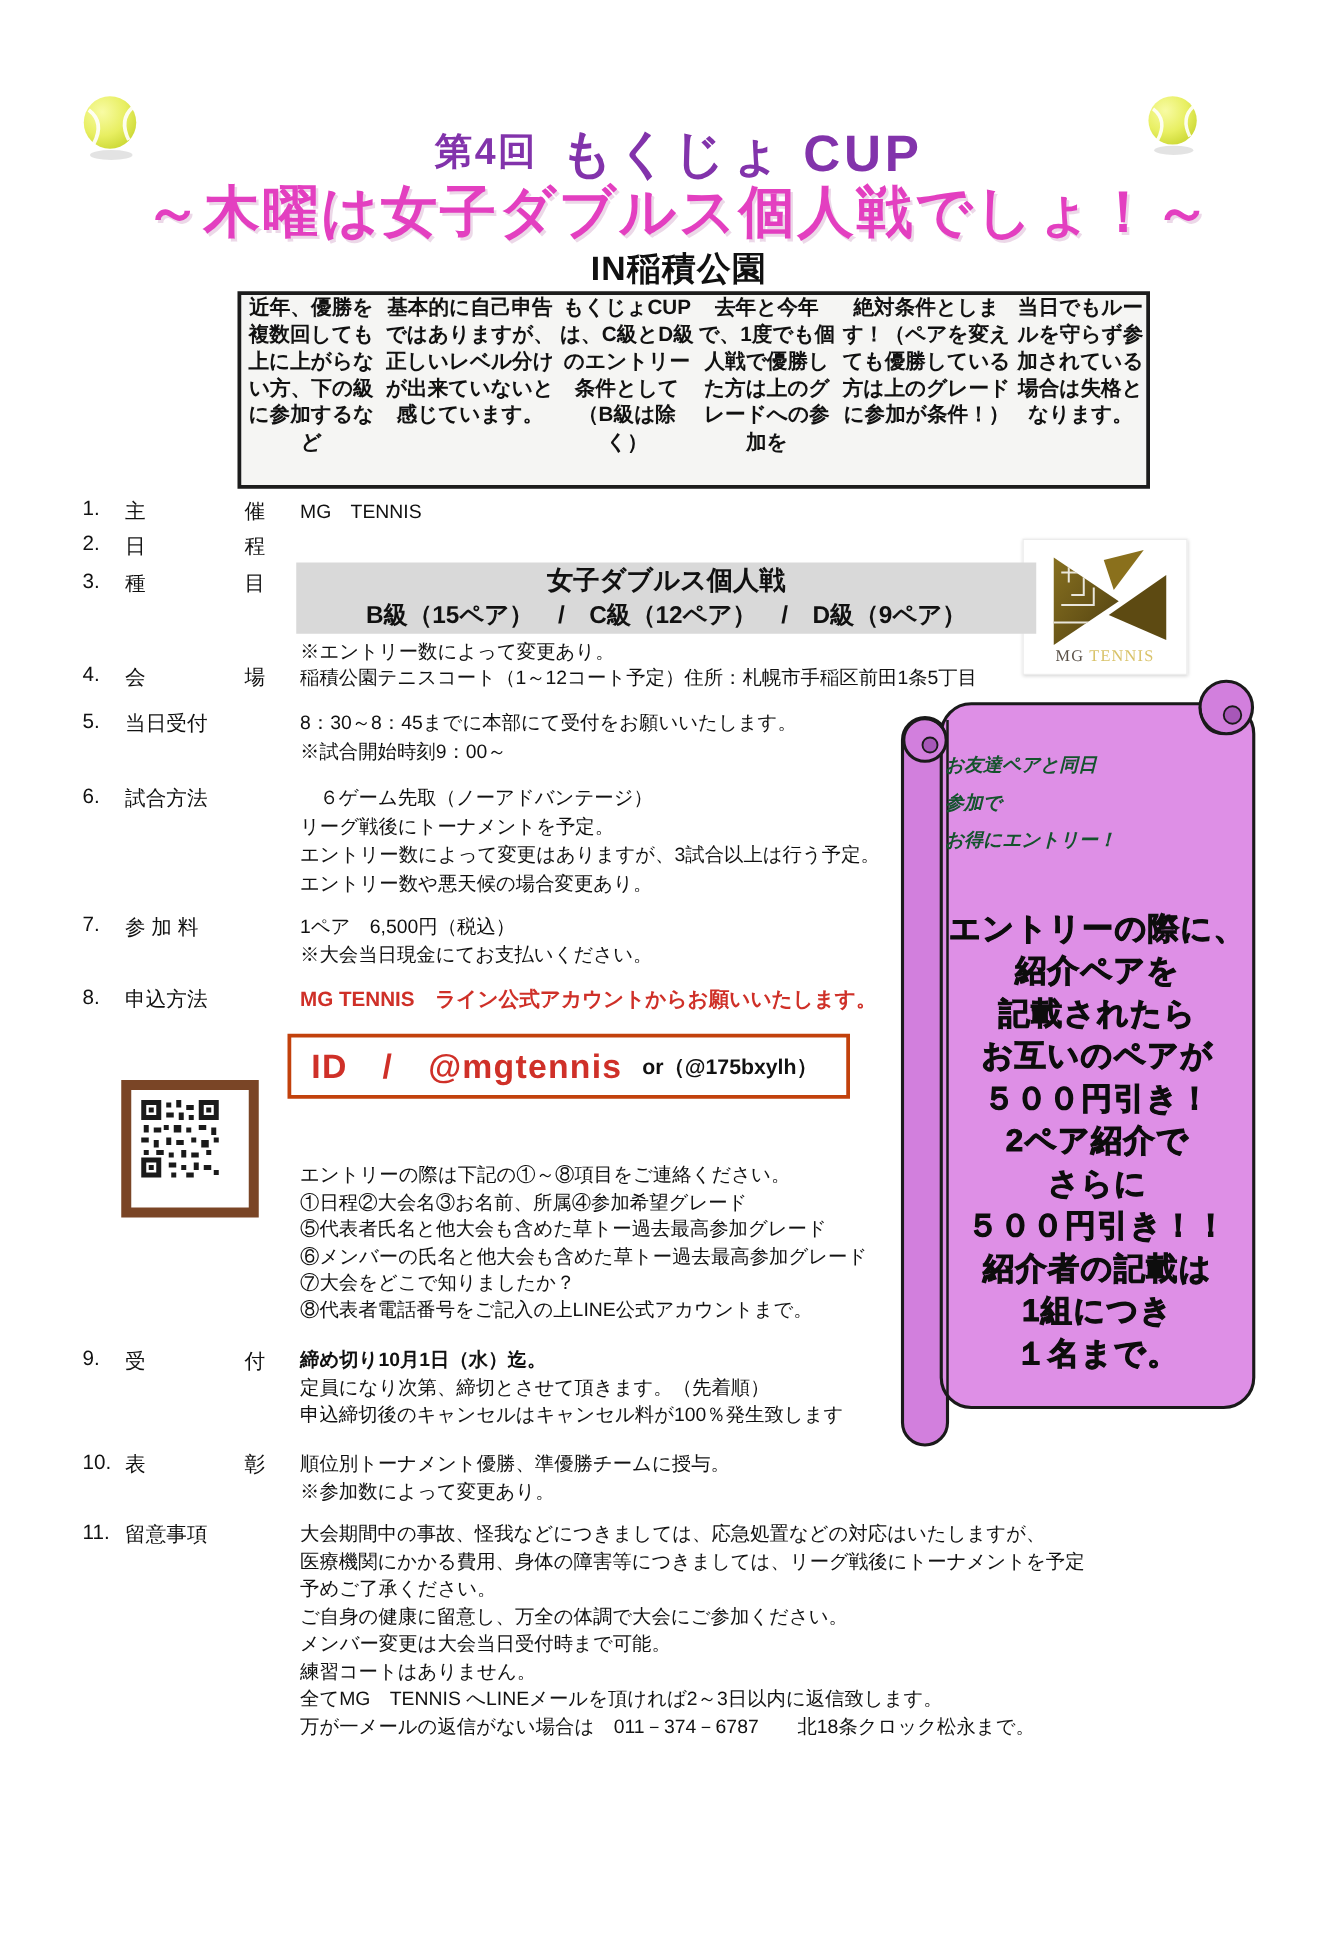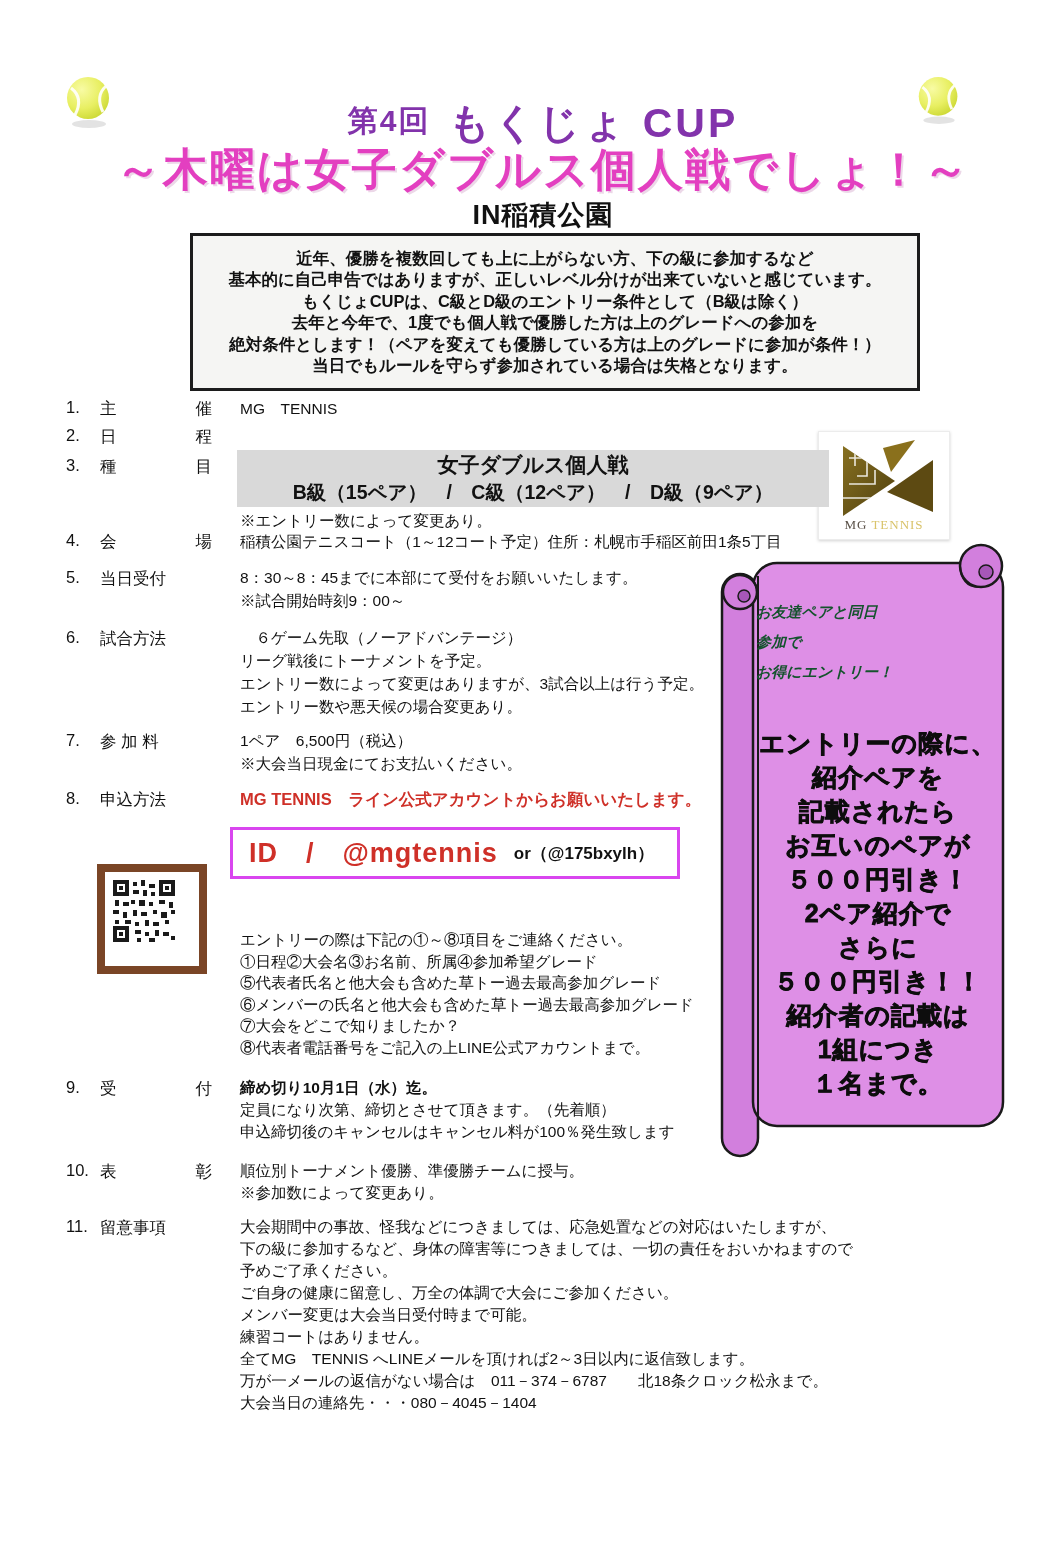--- a/index.html
+++ b/index.html
@@ -6,35 +6,35 @@
   body{font-family:"Liberation Sans",sans-serif;}
   #page{position:relative;width:1058px;height:1546px;background:#ffffff;overflow:hidden;padding-left:28px;}
   .abs{position:absolute;}
   
   .title-line1{top:96px;left:0;width:100%;text-align:center;color:#8233ab;font-weight:bold;}
   .title-round{font-size:30px;letter-spacing:2px;vertical-align:6px;}
   .title-cup{font-size:41px;letter-spacing:3px;margin-left:18px;}
   .title-line2{top:140px;left:0;width:100%;text-align:center;color:#e33fc0;font-size:45px;font-weight:bold;letter-spacing:2px;text-shadow:2px 2px 0 rgba(150,40,130,.18);white-space:nowrap;}
   .title-line3{top:197px;left:0;width:100%;text-align:center;color:#111;font-size:27px;font-weight:bold;letter-spacing:1px;}
   
-  .notice{top:233px;left:190px;width:724px;height:152px;border:3px solid #1c1c1c;background:#f5f5f3;display:flex;flex-direction:column;justify-content:center;text-align:center;font-size:16.5px;font-weight:600;line-height:21.5px;color:#111;}
+  .notice{top:233px;left:190px;width:724px;height:152px;border:3px solid #1c1c1c;background:#f5f5f3;display:flex;flex-direction:row;justify-content:center;text-align:center;font-size:16.5px;font-weight:600;line-height:21.5px;color:#111;}
   
   .rowlab{position:absolute;left:66px;display:flex;font-size:16.5px;color:#111;font-weight:500;white-space:nowrap;}
   .no{width:34px;}
   .labW{display:inline-block;width:112px;text-align:justify;text-align-last:justify;}
   .cnt{position:absolute;left:240px;font-size:15.5px;color:#111;white-space:nowrap;}
   .lh22 div{height:22px;}
   .lh23 div{height:23px;}
   .lh21 div{height:21.5px;}
   .date-red{top:417px;left:243px;color:#cf3028;font-size:31px;font-weight:bold;font-style:italic;letter-spacing:2px;white-space:nowrap;margin-top:45px;}
   .grayband{top:450px;left:237px;width:592px;height:57px;background:#d9d9d9;text-align:center;color:#111;}
   .grayband .l1{font-size:21px;font-weight:bold;line-height:29px;}
   .grayband .l2{font-size:19.5px;font-weight:bold;line-height:26px;}
   .red-line{top:789px;left:240px;color:#cf3028;font-size:16.5px;font-weight:bold;white-space:nowrap;}
-  .idbox{top:827px;left:230px;width:412px;height:46px;border:3px solid #d946ef;background:#fff;display:flex;align-items:center;padding:0 16px;gap:16px;white-space:nowrap;}
+  .idbox{top:827px;left:230px;width:412px;height:46px;border:3px solid #c2410c;background:#fff;display:flex;align-items:center;padding:0 16px;gap:16px;white-space:nowrap;}
   .id-main{color:#cf3028;font-size:27px;font-weight:600;letter-spacing:1px;}
   .id-or{color:#111;font-size:17px;font-weight:600;}
   .qr-frame{top:864px;left:97px;width:82px;height:82px;border:8px solid #7a4526;background:#fff;padding:6px;}
   .bold{font-weight:bold;}
   
   .scrollwrap{top:536px;left:712px;width:296px;height:628px;z-index:5;}
   .scroll-intro{top:597px;left:756px;width:244px;text-align:left;z-index:6;font-family:"DejaVu Serif",serif;font-style:italic;font-weight:bold;font-size:15px;line-height:30px;color:#14532d;}
   .scroll-body{top:726px;left:756px;width:244px;text-align:center;z-index:6;font-size:25px;font-weight:bold;line-height:34px;color:#0d0d0d;letter-spacing:1px;-webkit-text-stroke:0.8px #0d0d0d;white-space:nowrap;}
   
   .logo{top:431px;left:818px;width:130px;height:107px;background:#fff;border:1px solid #ececec;box-shadow:0 1px 3px rgba(0,0,0,.18);text-align:center;}
@@ -232,28 +232,27 @@
     <div>順位別トーナメント優勝、準優勝チームに授与。</div>
     <div>※参加数によって変更あり。</div>
   </div>
 
   <div class="rowlab" style="top:1217px;">
     <span class="no">11.</span>
     <span>留意事項</span>
   </div>
   <div class="cnt z1 lh22" style="top:1217px;">
     <div>大会期間中の事故、怪我などにつきましては、応急処置などの対応はいたしますが、</div>
-    <div>下の級に参加するなど、身体の障害等につきましては、一切の責任をおいかねますので</div>
+    <div>医療機関にかかる費用、身体の障害等につきましては、リーグ戦後にトーナメントを予定</div>
     <div>予めご了承ください。</div>
     <div>ご自身の健康に留意し、万全の体調で大会にご参加ください。</div>
     <div>メンバー変更は大会当日受付時まで可能。</div>
     <div>練習コートはありません。</div>
     <div>全てMG　TENNIS へLINEメールを頂ければ2～3日以内に返信致します。</div>
     <div>万が一メールの返信がない場合は　011－374－6787　　北18条クロック松永まで。</div>
-    <div>大会当日の連絡先・・・080－4045－1404</div>
   </div>
 
   <div class="abs logo">
     <svg width="130" height="86" viewBox="0 0 130 86">
       <defs>
         <linearGradient id="gold1" x1="0" y1="0" x2="1" y2="1">
           <stop offset="0%" stop-color="#877020"></stop>
             <stop offset="100%" stop-color="#4f3f10"></stop>
         </linearGradient>
         <clipPath id="tri1clip">

